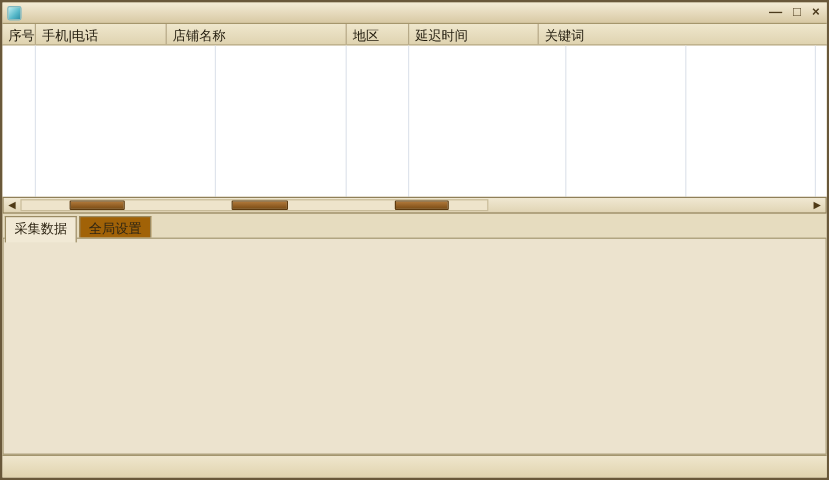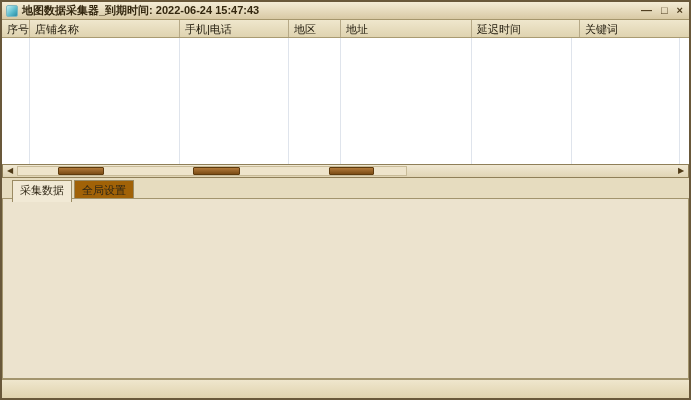--- a/index.html
+++ b/index.html
@@ -38,21 +38,21 @@
     position:absolute; left:0; top:162px; width:687px; height:14px;
     background: linear-gradient(#f0e8d2,#e0d4b4);
     border:1px solid #8f7f58; display:block;
   }
   .hs-arrow { position:absolute; top:0; width:14px; height:12px; text-align:center;
     font-size:8px; line-height:12px; color:#4f3a16; }
   .hthumb { position:absolute; top:2px; height:8px; border:1px solid #5d3a0e; border-radius:1px;
     background: linear-gradient(#b0783a,#7c4d15); }
   .track-inset { position:absolute; top:1px; height:10px; border:1px solid #c8bb98; background:#eee4cb; }
   
-  .tabs { position:absolute; left:2px; top:178px; display:flex; gap:2px;margin-left:8px; }
+  .tabs { position:absolute; left:2px; top:178px; display:flex; gap:2px; }
   .tab {
     font-size:11px; padding:2px 7px 3px 7px; background:#a16207;
     border:1px solid #9b8b63; border-bottom:none; color:#2f2614; cursor:default;
   }
   .tab.active { background:#f1e9d5; position:relative; z-index:3; padding-bottom:4px; }
   .panel {
     position:absolute; left:0; top:196px; width:687px; height:181px;
     background:#ece3ce; border:1px solid #a3956e; z-index:1;
   }
   .bottomstrip {
@@ -110,34 +110,32 @@
   .hl { background:#f6f1d9; }
   .rightlist-divider { position:absolute; left:50%; top:0; bottom:0; width:1px; background:#e8ebf1; }
 </style>
 </head>
 <body>
 
 <div id="win">
 
   <div class="titlebar">
     <div class="appicon"></div>
-    <span class="title-text">地图数据采集器_到期时间: 2022-06-24 15:47:43</span>
     <div class="win-controls">
       <span>—</span>
       <span>□</span>
       <span>×</span>
     </div>
   </div>
 
   <div class="thead">
     <div class="th" style="width:28px">序号</div>
+    <div class="th" style="width:109px">手机|电话</div>
     <div class="th" style="width:150px">店铺名称</div>
-    <div class="th" style="width:109px">手机|电话</div>
     <div class="th" style="width:52px">地区</div>
-    <div class="th" style="width:131px">地址</div>
     <div class="th" style="width:108px">延迟时间</div>
     <div class="th" style="flex:1; border-right:none">关键词</div>
   </div>
 
   <div class="tbody">
     <div class="td" style="width:28px"></div>
     <div class="td" style="width:150px"></div>
     <div class="td" style="width:109px"></div>
     <div class="td" style="width:52px"></div>
     <div class="td" style="width:131px"></div>

